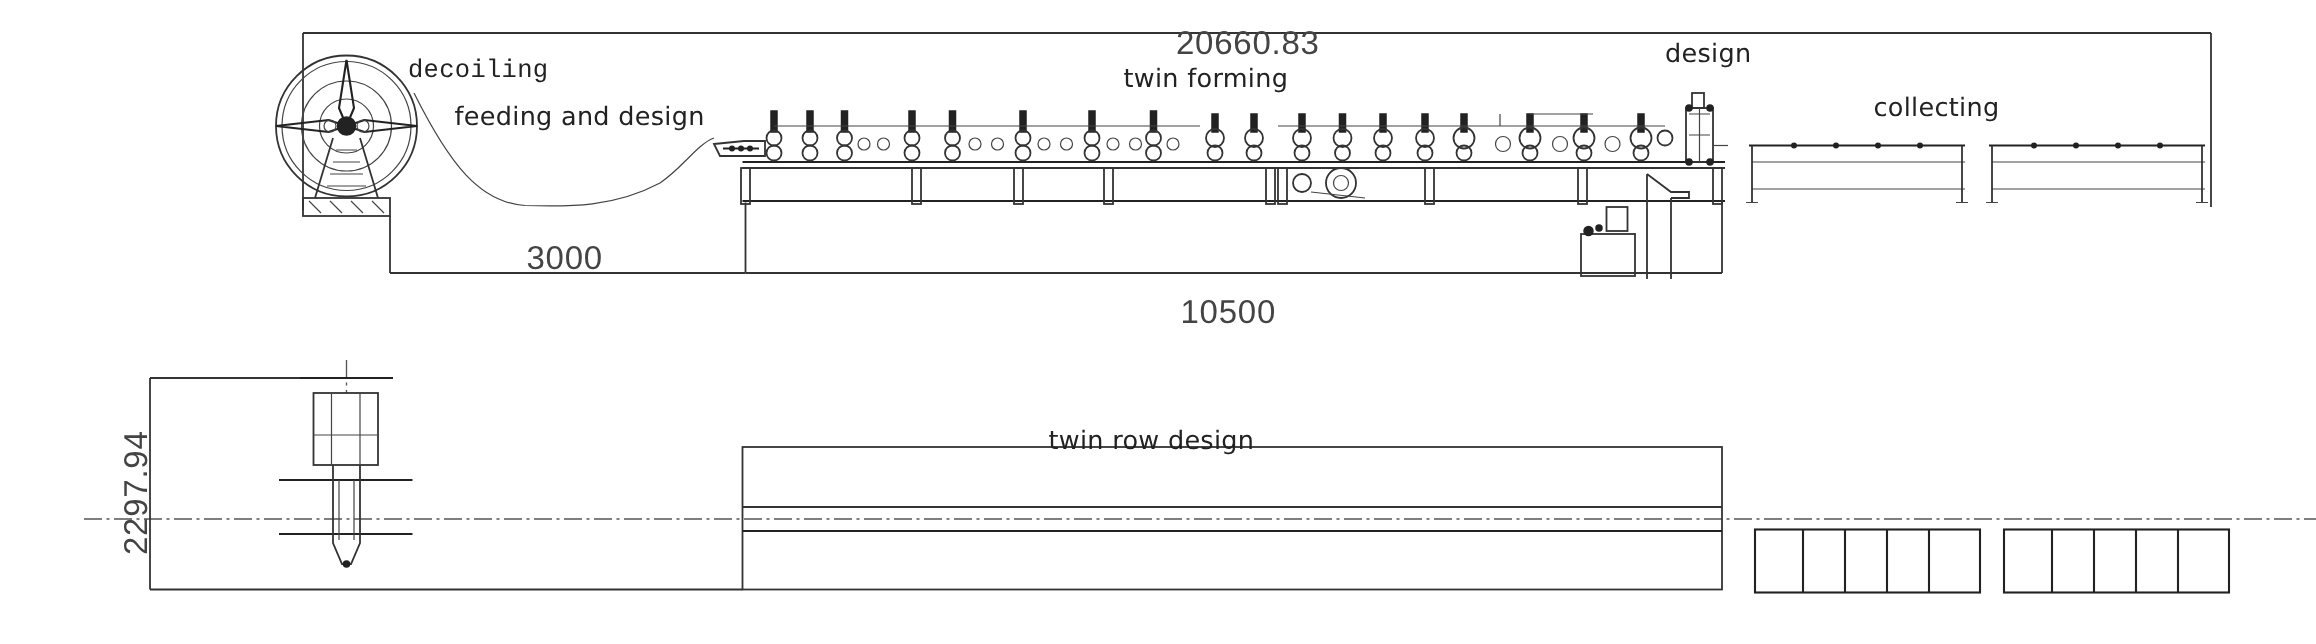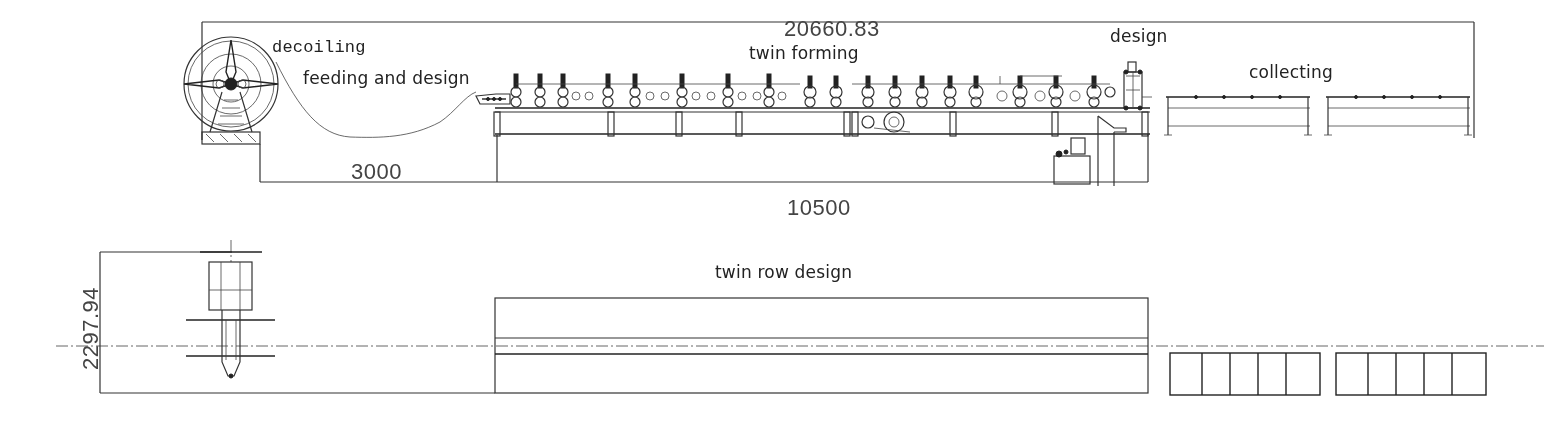--- a/index.html
+++ b/index.html
@@ -255,14 +255,14 @@
 </svg>
 
 <div class="dim" style="left:784px; top:16px;">20660.83</div>
 <div class="lbl" style="left:272px; top:38px;font-family:Liberation Mono, monospace;">decoiling</div>
 <div class="lbl" style="left:303px; top:68px;">feeding and design</div>
 <div class="lbl" style="left:749px; top:43px;">twin forming</div>
 <div class="lbl" style="left:1110px; top:26px;">design</div>
 <div class="lbl" style="left:1249px; top:62px;">collecting</div>
 <div class="dim" style="left:351px; top:159px;">3000</div>
 <div class="dim" style="left:787px; top:170px;margin-top:25px;">10500</div>
-<div class="lbl" style="left:699px; top:262px;margin-left:16px;">twin row design</div>
+<div class="lbl" style="left:699px; top:284px;">twin row design</div>
 <div class="dim dim-v" style="left:78px; top:370px;">2297.94</div>
 
 </body></html>

